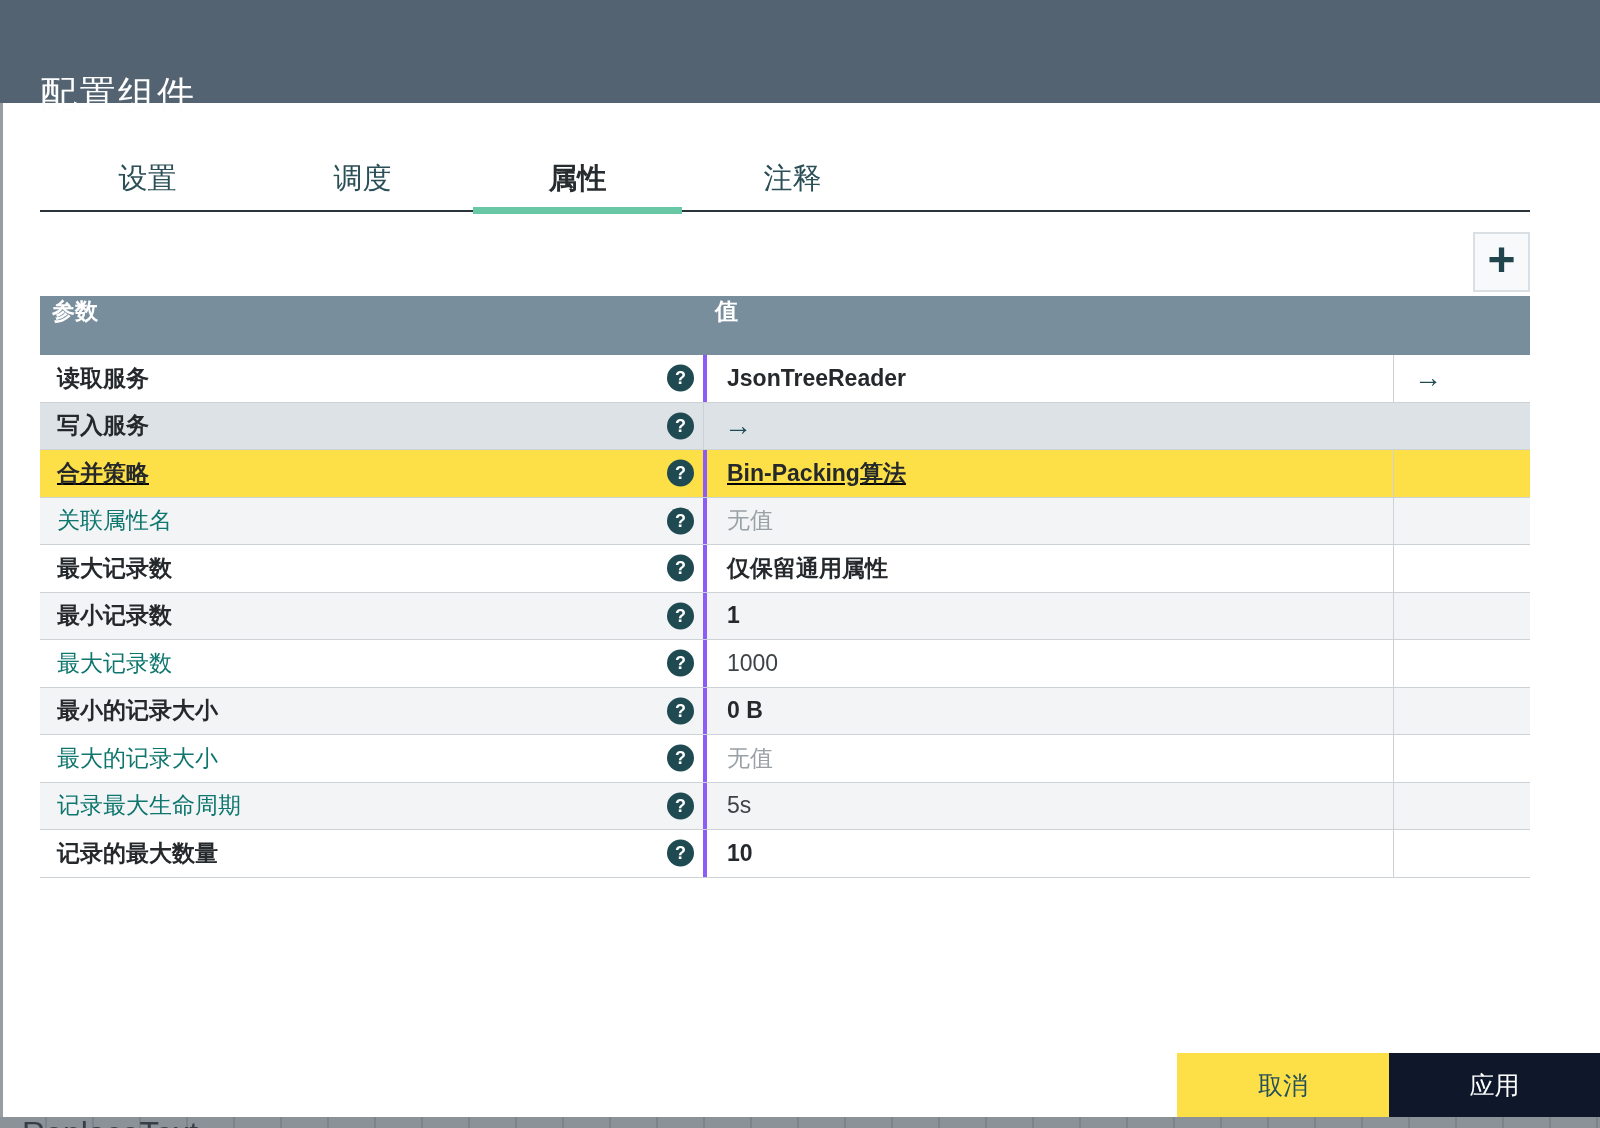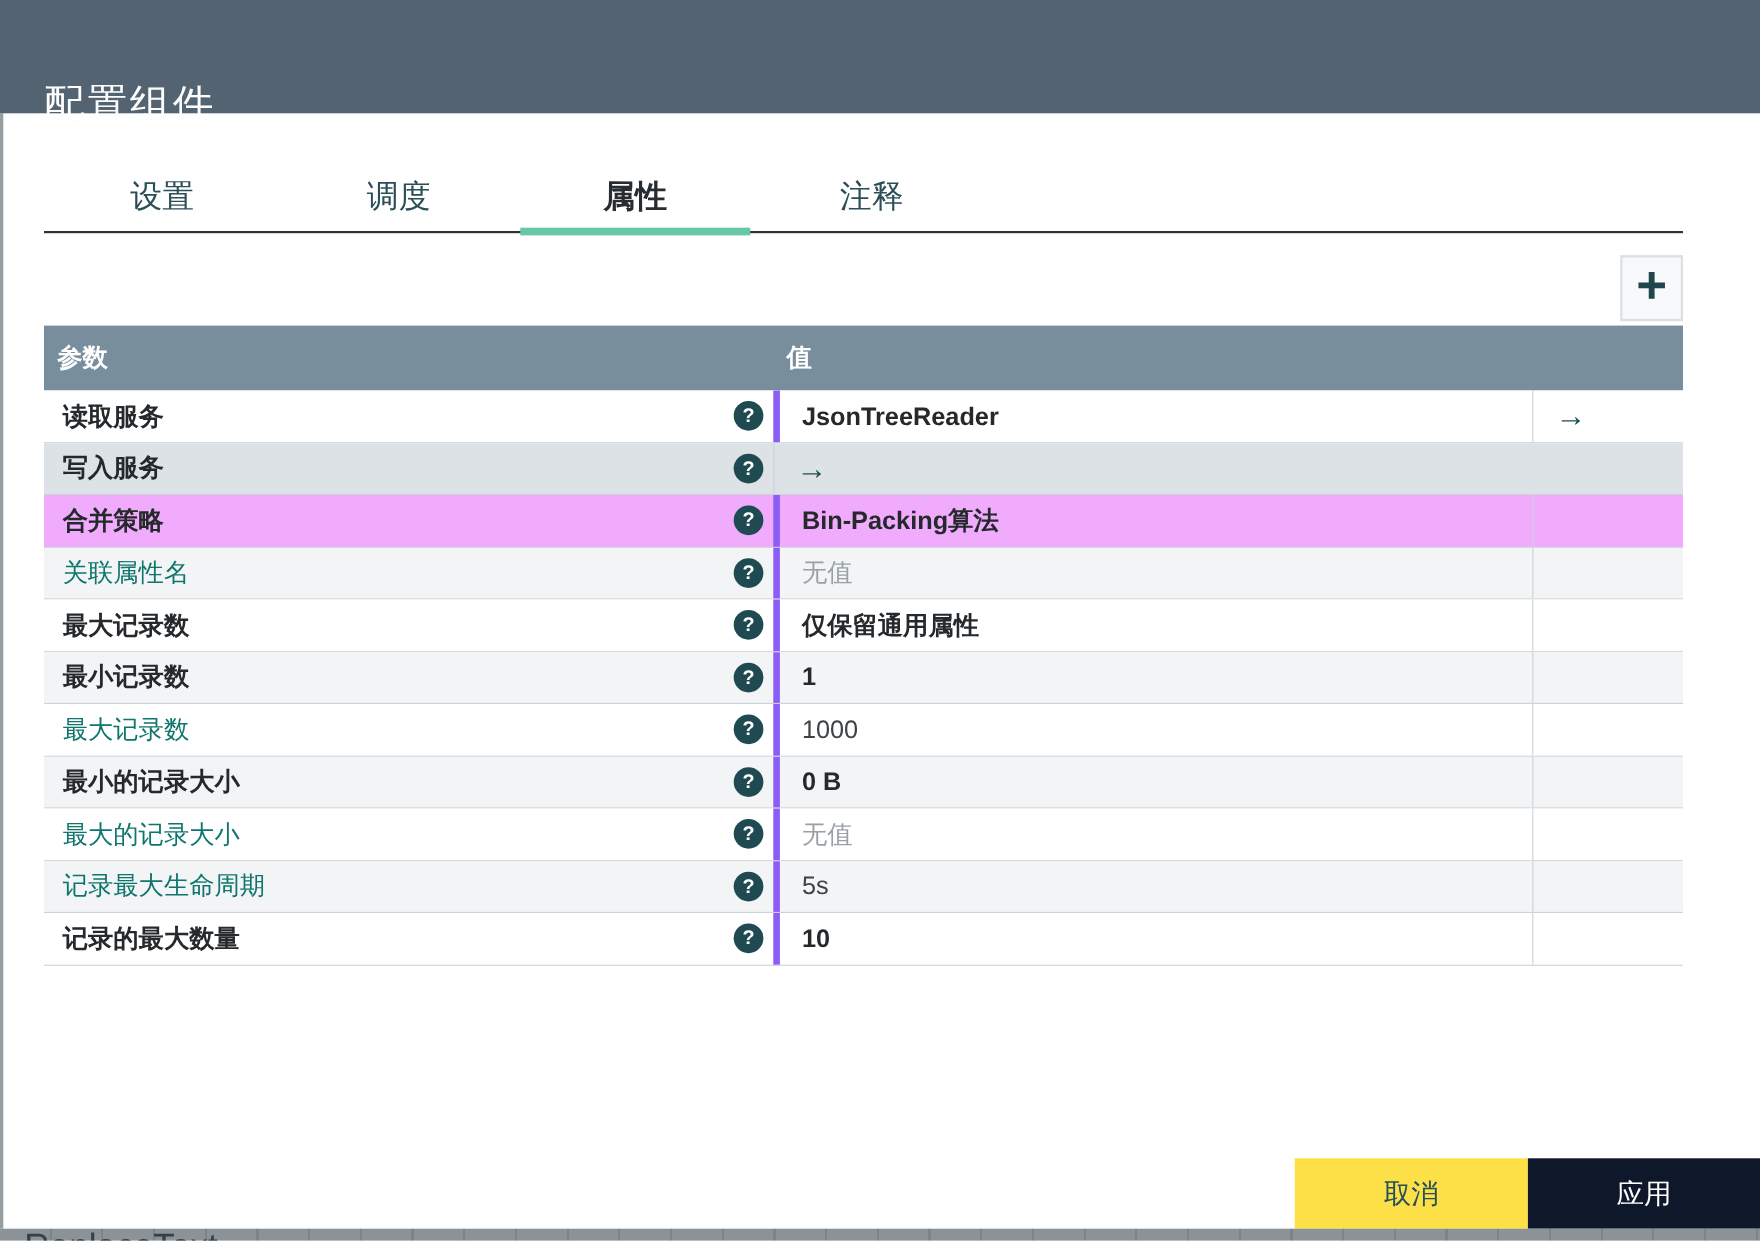--- a/index.html
+++ b/index.html
@@ -41,35 +41,35 @@
   
   .add-btn {
     position:absolute; left:1473px; top:232px; width:57px; height:60px; box-sizing:border-box;
     background:#f8f9fa; border:2px solid #d9dfe3; display:flex; align-items:center; justify-content:center;
     cursor:pointer;
   }
   .plus { font-size:48px; font-weight:bold; color:#20454d; line-height:1; margin-top:-5px; }
   
   .ptable { position:absolute; left:40px; top:296px; width:1490px; }
   .thead {
-    height:59px; background:#788e9c; display:flex; align-items:center;
+    height:59px; background:#788e9c; display:flex; 
     color:#ffffff; font-weight:bold; font-size:23px;
   }
   .th-param { width:663px; padding-left:12px; box-sizing:border-box; }
   .th-value { padding-left:12px; }
   .trow {
     height:47.5px; display:flex; align-items:stretch; background:#ffffff;
     border-bottom:1px solid #ccd2d6; box-sizing:border-box; cursor:default;
   }
   .trow.even     { background:#f2f4f6; }
   .trow.selected { background:#dde2e6; }
-  .trow.modified { background:#f0abfc; }
+  .trow.modified { background:#fde047;text-decoration:underline; }
   .cell { display:flex; align-items:center; box-sizing:border-box; }
   .cell.param { width:663px; padding-left:17px; position:relative; }
-  .cell.value { width:690px; padding-left:20px; border-left:6px solid #8b5cf6; }
+  .cell.value { width:690px; padding-left:20px; border-left:4px solid #8b5cf6; }
   .cell.goto  { width:137px; padding-left:20px; border-left:1px solid #ccd2d6; }
   .plabel { font-size:23px; color:#0f766e; }
   .plabel.bold { font-weight:bold; color:#25292c; }
   .vtext { font-size:23px; color:#3d4347; cursor:pointer; }
   .vtext.bold { font-weight:bold; color:#25292c; }
   .vtext.placeholder { color:#9aa1a6; }
   .help {
     position:absolute; right:9px; top:50%; transform:translateY(-50%);
     width:27px; height:27px; border-radius:50%; background:#1f4a52;
     color:#ffffff; font-size:18px; font-weight:bold;

